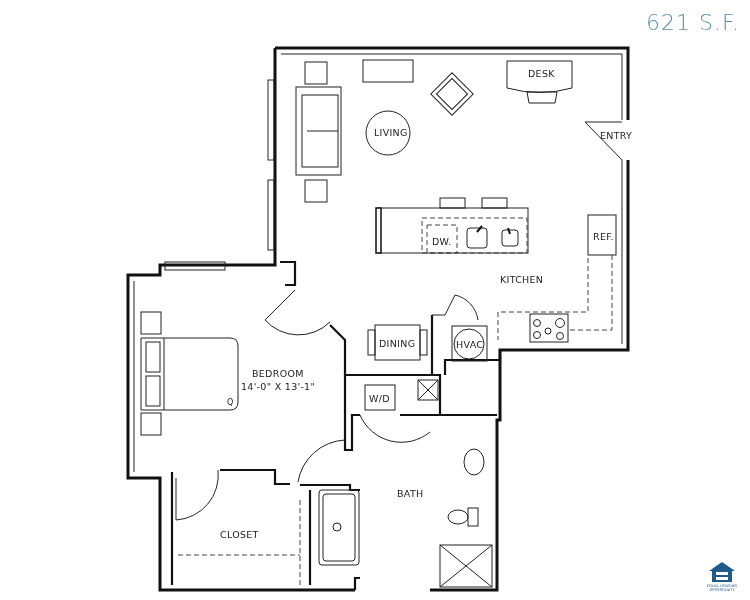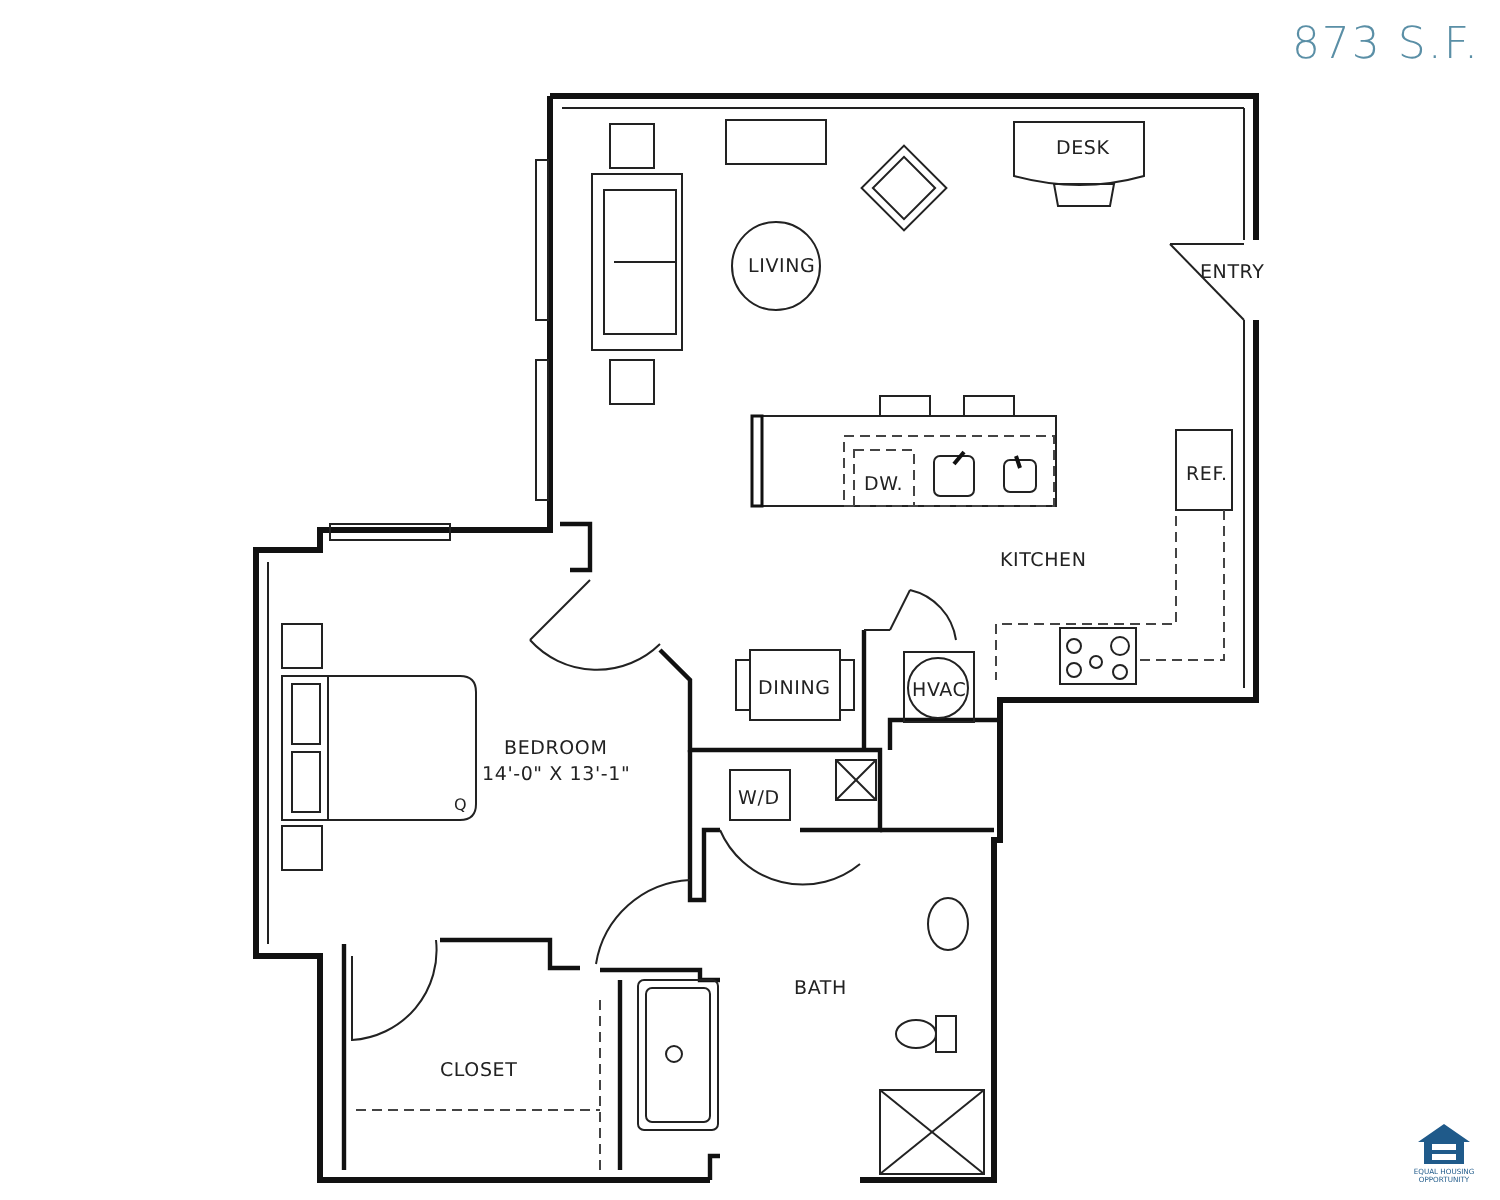--- a/index.html
+++ b/index.html
@@ -9,21 +9,21 @@
     .lbl { font-family: "DejaVu Sans", sans-serif; font-size: 9.5px; fill: #222; letter-spacing: 0.3px; }
     .wall { fill: none; stroke: #111; stroke-width: 2.2; }
     .thin { fill: none; stroke: #222; stroke-width: 1; }
     .dash { fill: none; stroke: #444; stroke-width: 1; stroke-dasharray: 5 3; }
     .ext { fill: none; stroke: #111; stroke-width: 3; }
     .eho { position: absolute; left: 706px; top: 560px; width: 32px; height: 32px; }
   </style>
 </head>
 <body>
 
-<div class="sqft">873 S.F.</div>
+<div class="sqft">621 S.F.</div>
 
 <svg class="plan" width="750" height="600" viewBox="0 0 750 600">
 
   <g>
     <path class="ext" d="M275,48 L628,48 L628,120"></path>
     <path class="ext" d="M628,160 L628,350 L500,350 L500,420 L497,420 L497,590 L430,590"></path>
     <path class="ext" d="M275,48 L275,265 L160,265 L160,275 L128,275 L128,478 L160,478 L160,590 L355,590"></path>
     <path class="thin" d="M281,54 L622,54"></path>
     <path class="thin" d="M134,281 L134,472"></path>
     <path class="thin" d="M622,54 L622,120"></path>

